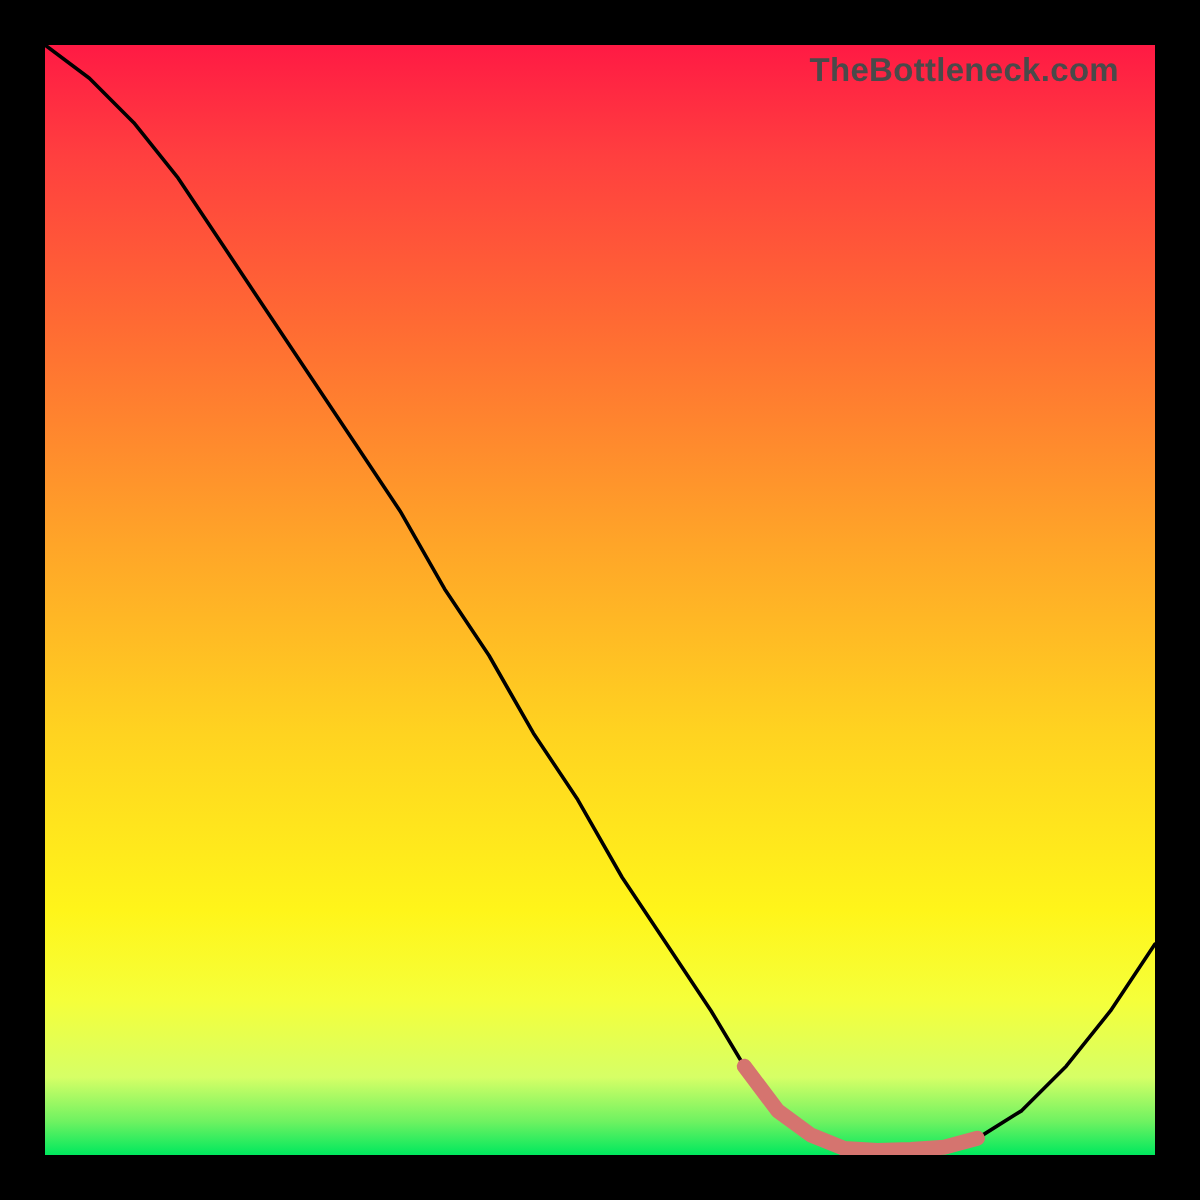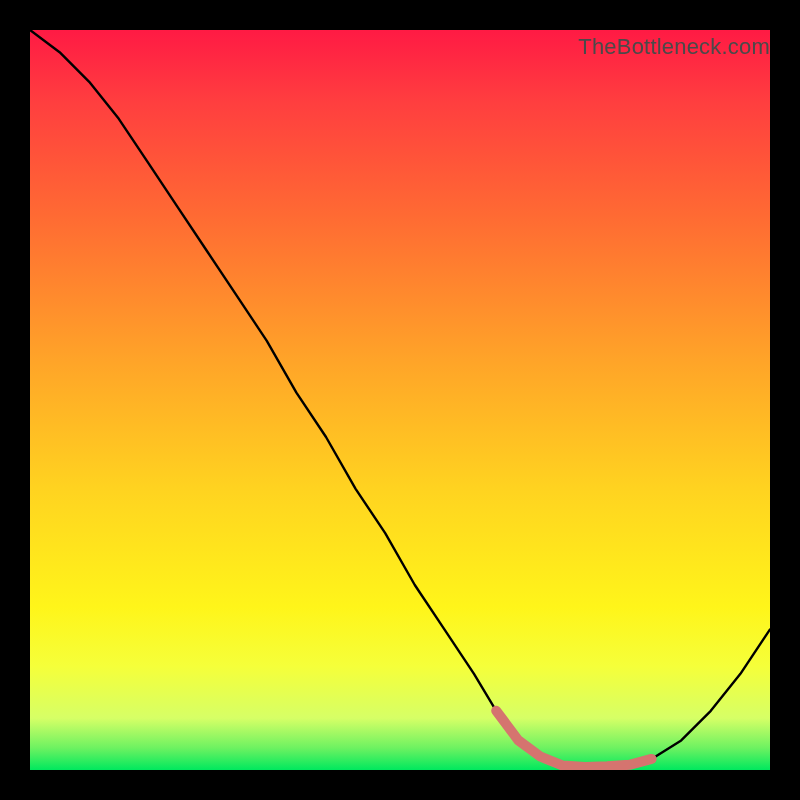--- a/index.html
+++ b/index.html
@@ -32,24 +32,24 @@
       #ffd320 62%,
       #fff51a 78%,
       #f5ff3a 86%,
       #d6ff66 93%,
       #6ef261 97%,
       #00e85e 100%);
   }
   .watermark {
     position: absolute;
     top: 4px;
-    right: 0;
+    right: 24px;
     font-family: Arial, Helvetica, sans-serif;
     font-size: 22px;
-    font-weight: 400;
+    font-weight: 700;
     color: #4a4a4a;
     letter-spacing: 0.2px;
     user-select: none;
     text-align: center;
   }
   svg.curve {
     position: absolute;
     left: 0;
     top: 0;
     width: 740px;

